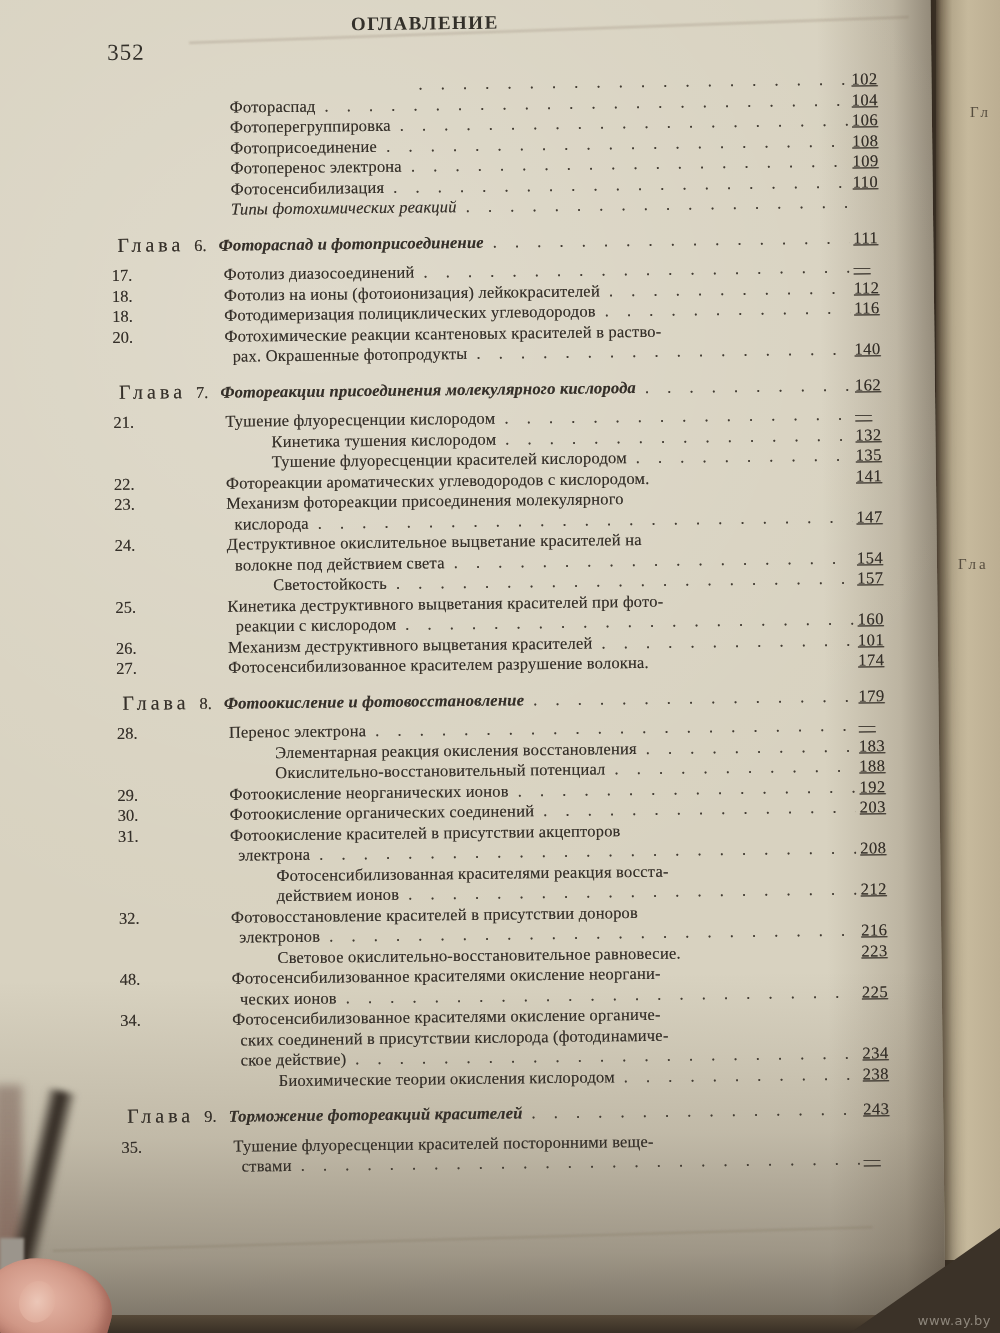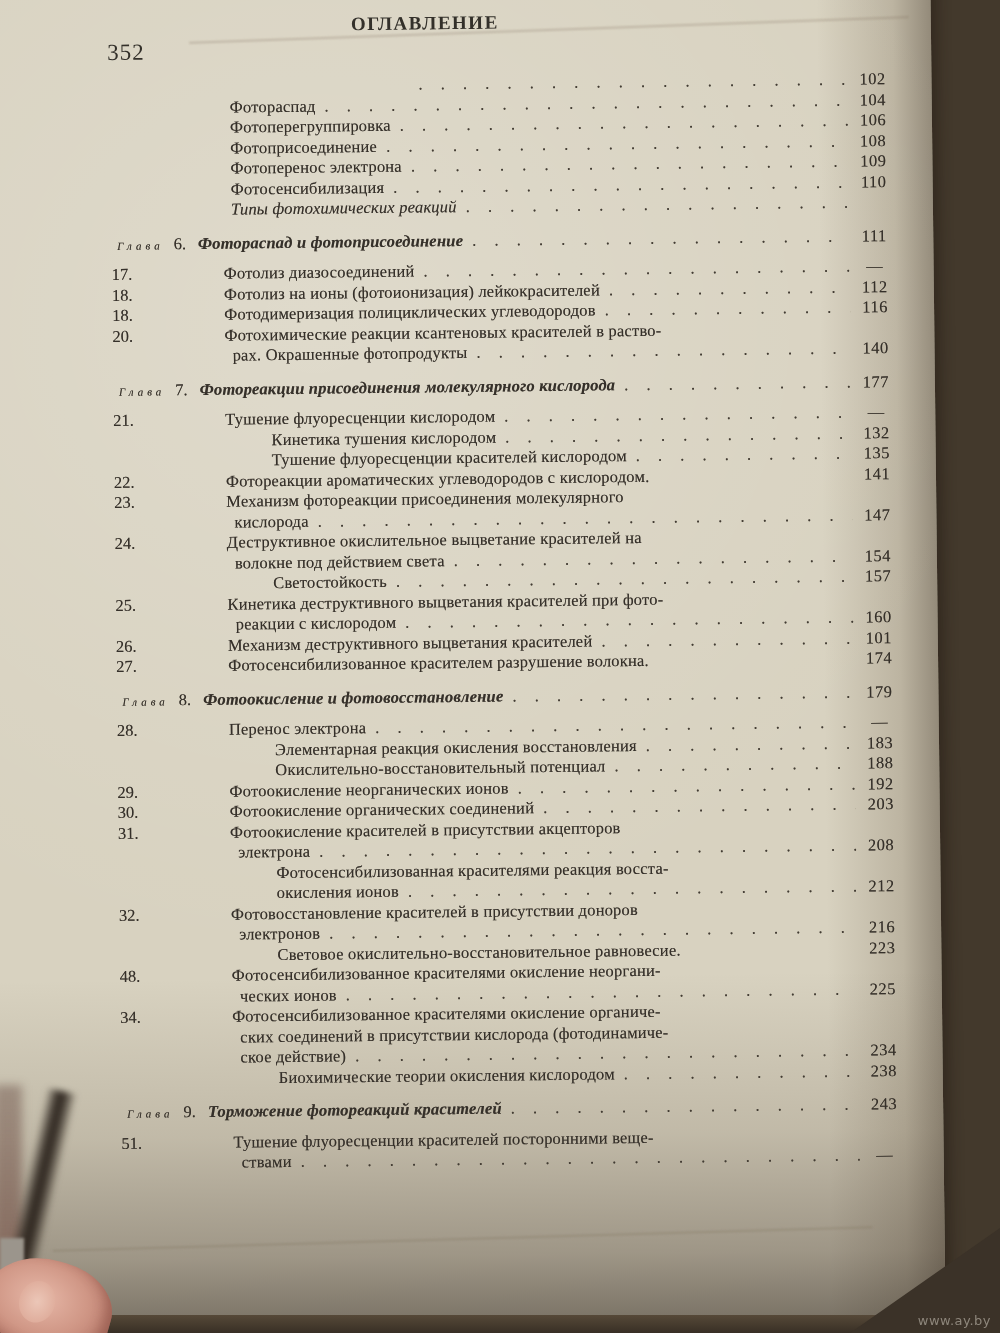--- a/index.html
+++ b/index.html
@@ -37,28 +37,28 @@
   .row{display:flex;align-items:baseline;line-height:20.5px;font-size:16.5px;
        text-shadow:0 0 0.6px rgba(55,46,36,0.55);}
   .row .num{flex:none;width:104px;text-align:left;padding-right:8px;}
   .row .txt{flex:none;letter-spacing:0.2px;}
   .row.plain{padding-left:120px;}
   .row.lead{padding-left:300px;}
   .row.cont{padding-left:120px;}
   .row.sub{padding-left:158px;}
   .row.italic .txt{font-style:italic;}
   .row.chapter{padding-left:6px;margin:13px 0 9px;}
-  .glava{letter-spacing:4px;font-size:11px;font-style:italic;}
+  .glava{letter-spacing:4px;font-size:20px;}
   .chnum{margin:0 12px 0 10px;}
   .chtitle{font-style:italic;font-weight:bold;letter-spacing:0.3px;}
   .dots{flex:1 1 auto;overflow:hidden;white-space:nowrap;margin:0 4px 0 9px;color:#423c33;}
   .dots::before{content:". . . . . . . . . . . . . . . . . . . . . . . . . . . . . . . . . . . . . . . . . . . . . . . . . . . . . . . . . .";
     letter-spacing:5px;word-spacing:4px;}
   .gap{flex:1 1 auto;}
-  .pg{flex:none;min-width:42px;text-align:center;letter-spacing:0.5px;}
+  .pg{flex:none;min-width:42px;text-align:left;letter-spacing:0.5px;text-decoration:underline;}
 
   
   .bottom-strip{position:absolute;left:0;bottom:0;width:100%;height:18px;z-index:4;
     background:linear-gradient(to bottom,#564938,#382f25);}
   .corner-dark{position:absolute;right:0;bottom:0;width:150px;height:105px;z-index:5;
     background:#3b3228;clip-path:polygon(100% 0,100% 100%,0 100%);}
   .hand-blur{position:absolute;left:-6px;top:1085px;width:28px;height:185px;z-index:3;
     background:linear-gradient(to bottom,rgba(92,62,55,0.40),rgba(118,78,68,0.60));filter:blur(5px);}
   .edge-dark{position:absolute;left:20px;top:1088px;width:30px;height:235px;z-index:3;
     background:linear-gradient(to right,rgba(40,30,24,0),rgba(34,26,20,0.85) 40%,rgba(34,26,20,0.9) 60%,rgba(70,58,44,0.15));
@@ -74,20 +74,24 @@
     background:radial-gradient(#ecc8b9,#dba492);opacity:0.92;}
   .watermark{position:absolute;right:9px;bottom:5px;z-index:7;
     font-family:"DejaVu Sans","Liberation Sans",sans-serif;
     font-size:13px;color:#9c958a;opacity:0.85;letter-spacing:0.5px;}
 </style>
 </head>
 <body>
 
 <div class="photo">
 
+  <div class="facing">
+    <span class="frag frag-top">Гл</span>
+    <span class="frag frag-bottom">Гла</span>
+  </div>
 
   <div class="page">
     <div class="crease"></div>
     <div class="crease2"></div>
     <div class="heading">ОГЛАВЛЕНИЕ</div>
     <div class="folio">352</div>
     <div class="toc" id="toc">
         <div class="row lead">
           <span class="txt"></span>
           <span class="dots"></span>
@@ -157,21 +161,21 @@
         <div class="row cont">
           <span class="txt">рах. Окрашенные фотопродукты</span>
           <span class="dots"></span>
           <span class="pg">140</span>
         </div>
         <div class="row chapter">
           <span class="glava">Глава</span>
           <span class="chnum">7.</span>
           <span class="chtitle txt">Фотореакции присоединения молекулярного кислорода</span>
           <span class="dots"></span>
-          <span class="pg">177</span>
+          <span class="pg">162</span>
         </div>
         <div class="row item">
           <span class="num">21.</span>
           <span class="txt">Тушение флуоресценции кислородом</span>
           <span class="dots"></span>
           <span class="pg">—</span>
         </div>
         <div class="row sub">
           <span class="txt">Кинетика тушения кислородом</span>
           <span class="dots"></span>
@@ -283,21 +287,21 @@
           <span class="txt">электрона</span>
           <span class="dots"></span>
           <span class="pg">208</span>
         </div>
         <div class="row sub">
           <span class="txt">Фотосенсибилизованная красителями реакция восста-</span>
           <span class="gap"></span>
           <span class="pg"></span>
         </div>
         <div class="row sub">
-          <span class="txt">окисления ионов</span>
+          <span class="txt">действием ионов</span>
           <span class="dots"></span>
           <span class="pg">212</span>
         </div>
         <div class="row item">
           <span class="num">32.</span>
           <span class="txt">Фотовосстановление красителей в присутствии доноров</span>
           <span class="gap"></span>
           <span class="pg"></span>
         </div>
         <div class="row cont">
@@ -343,21 +347,21 @@
           <span class="pg">238</span>
         </div>
         <div class="row chapter">
           <span class="glava">Глава</span>
           <span class="chnum">9.</span>
           <span class="chtitle txt">Торможение фотореакций красителей</span>
           <span class="dots"></span>
           <span class="pg">243</span>
         </div>
         <div class="row item">
-          <span class="num">51.</span>
+          <span class="num">35.</span>
           <span class="txt">Тушение флуоресценции красителей посторонними веще-</span>
           <span class="gap"></span>
           <span class="pg"></span>
         </div>
         <div class="row cont">
           <span class="txt">ствами</span>
           <span class="dots"></span>
           <span class="pg">—</span>
         </div>
       </div>

